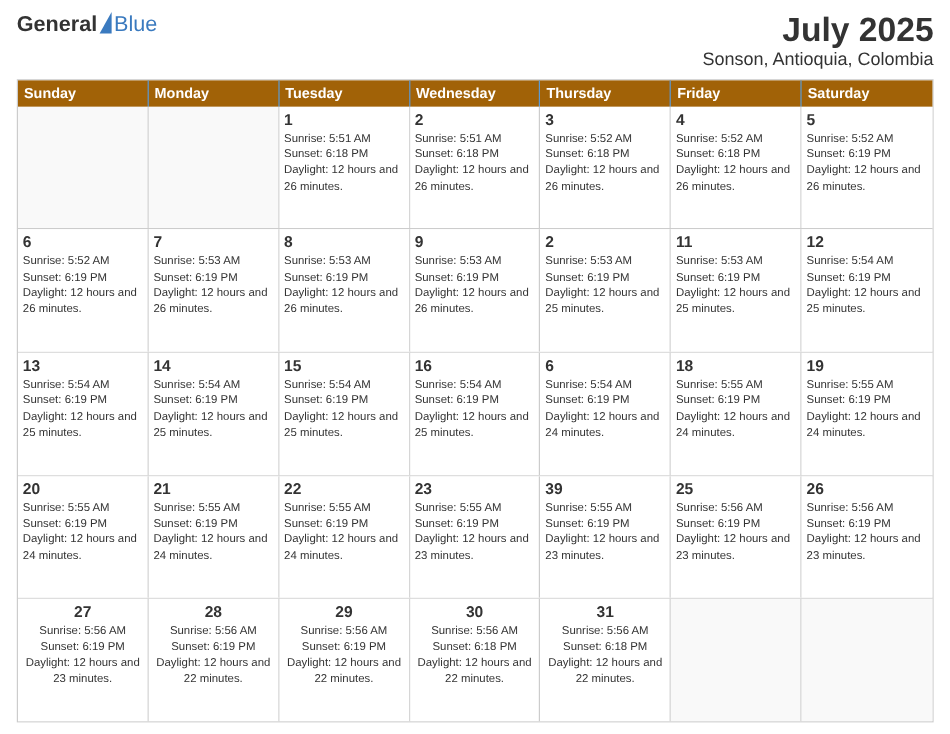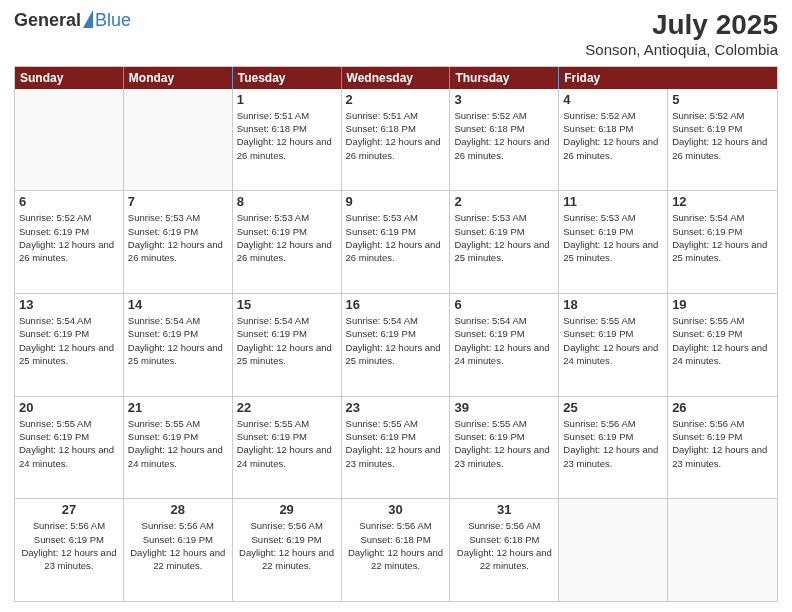--- a/index.html
+++ b/index.html
@@ -68,21 +68,21 @@
     }
     .calendar {
       flex: 1;
       border: 1px solid #ccc;
       display: flex;
       flex-direction: column;
     }
     .cal-header-row {
       display: grid;
       grid-template-columns: repeat(7, 1fr);
-      background: #7f1d1d;
+      background: #a16207;
     }
     .cal-header-cell {
       color: #fff;
       font-weight: bold;
       font-size: 12px;
       padding: 4px 5px;
       text-align: left;
       border-right: 1px solid #5a9ad4;
     }
     .cal-header-cell:last-child {
@@ -147,20 +147,21 @@
   </div>
 
   <div class="calendar">
     <div class="cal-header-row">
     <div class="cal-header-cell">Sunday</div>
         <div class="cal-header-cell">Monday</div>
         <div class="cal-header-cell">Tuesday</div>
         <div class="cal-header-cell">Wednesday</div>
         <div class="cal-header-cell">Thursday</div>
         <div class="cal-header-cell">Friday</div>
+        <div class="cal-header-cell">Saturday</div>
       </div>
     <div class="cal-body">
     <div class="cal-row">
           <div class="cal-cell empty"></div>
           <div class="cal-cell empty"></div>
           <div class="cal-cell">
             <div class="day-num">1</div>
             <div class="day-info" style="white-space: pre-line;">Sunrise: 5:51 AM
 Sunset: 6:18 PM
 Daylight: 12 hours and 26 minutes.</div>

